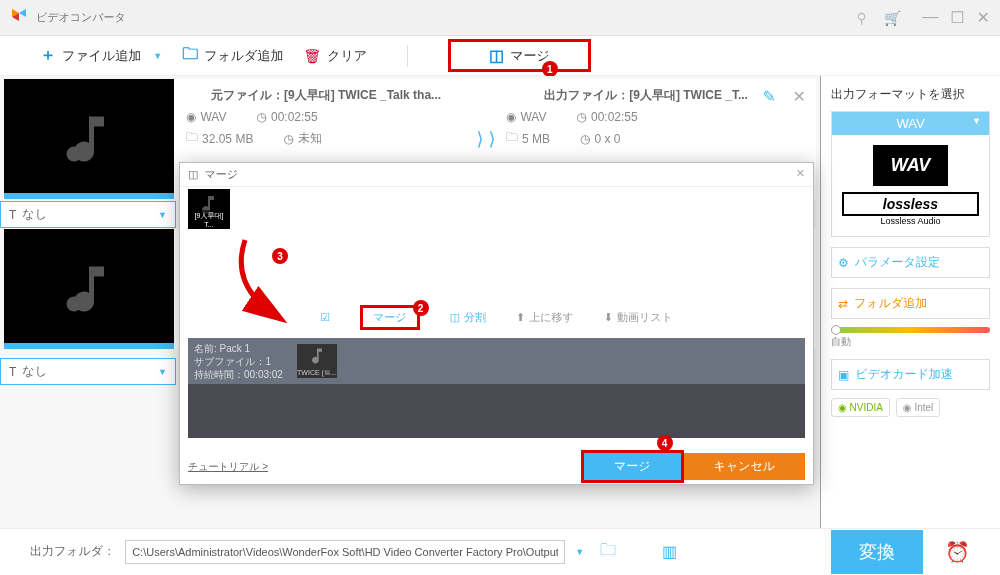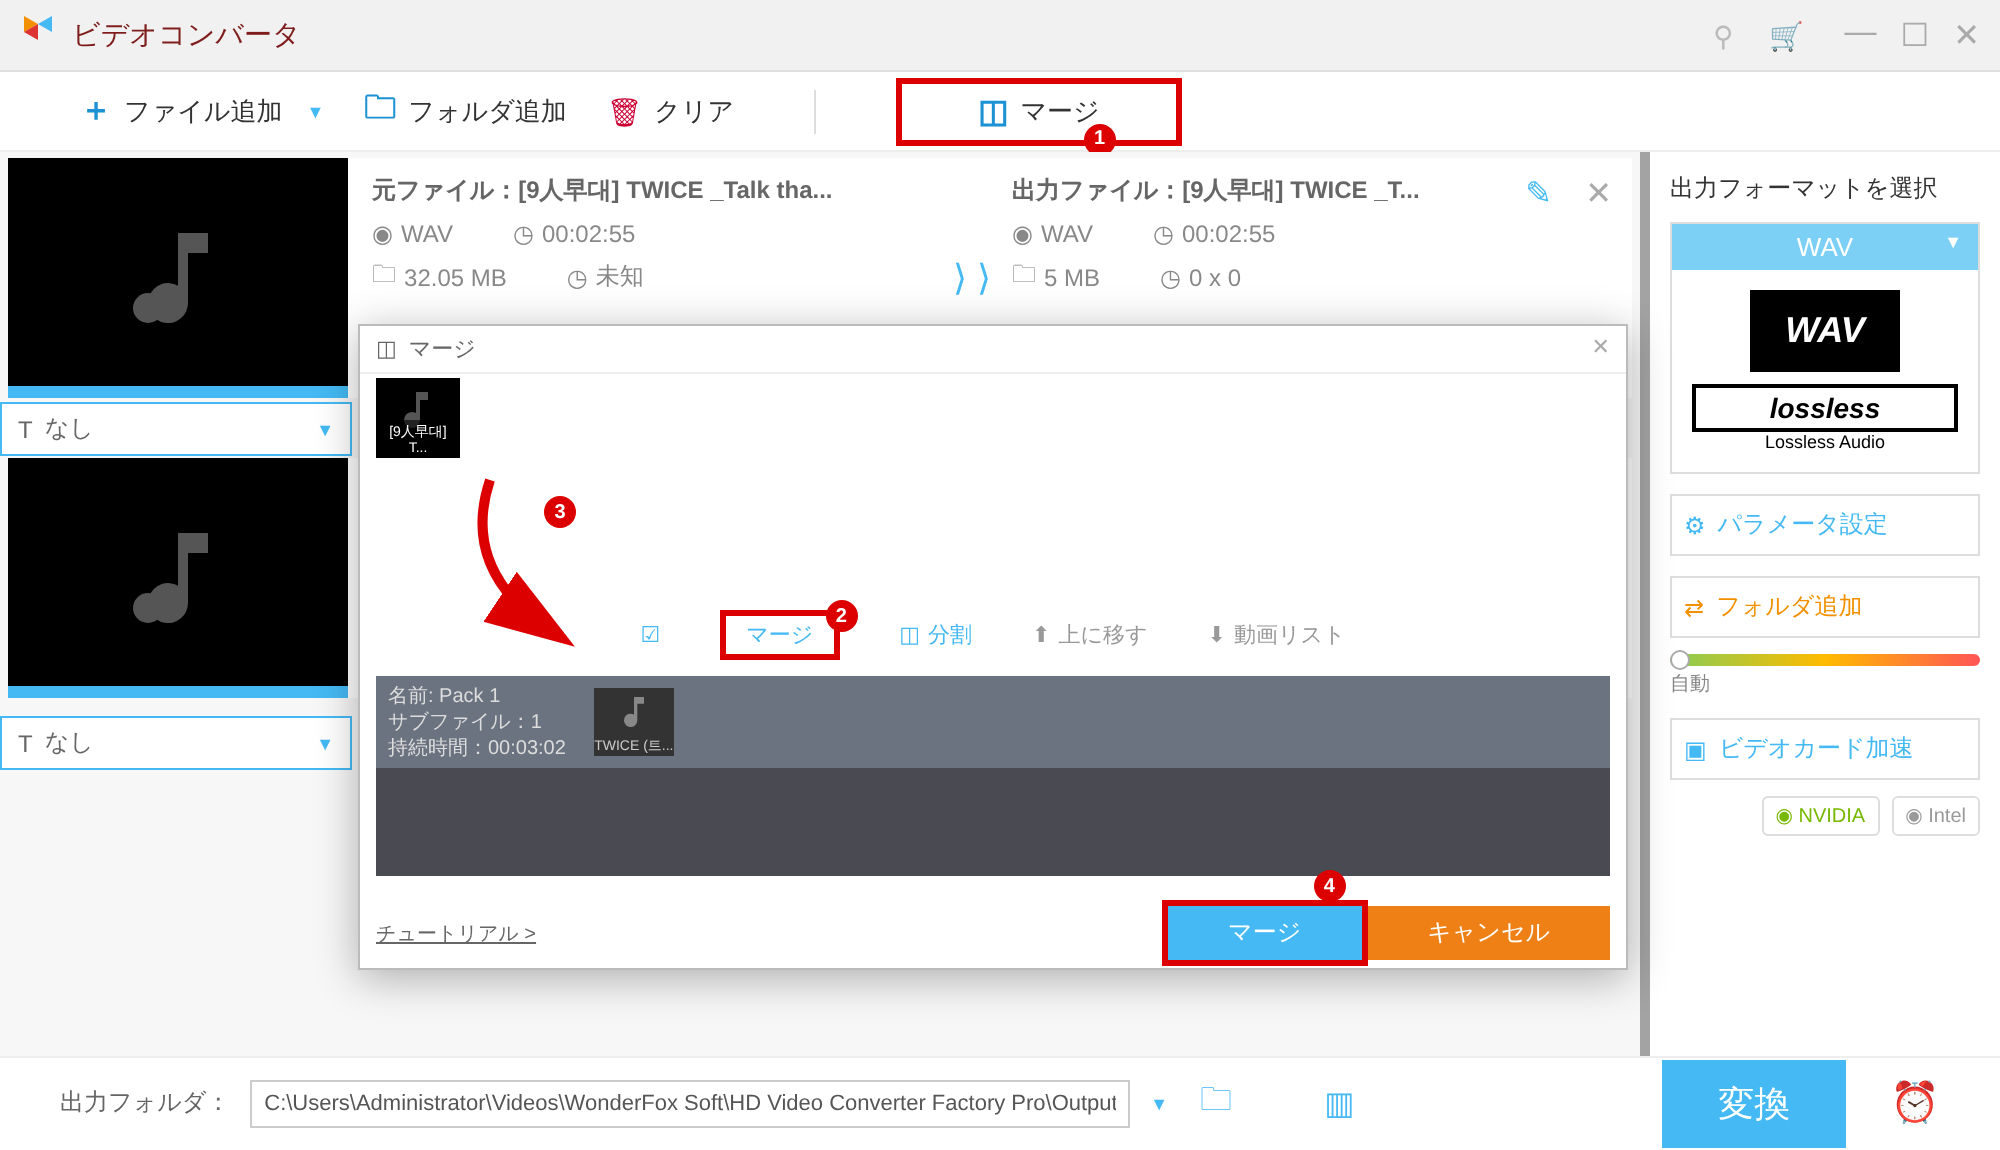--- a/index.html
+++ b/index.html
@@ -1,59 +1,59 @@
 <!DOCTYPE html>
 <html><head>
 <meta charset="utf-8">
 <style>
 * { margin: 0; padding: 0; box-sizing: border-box; font-family: "Meiryo", "MS PGothic", sans-serif; }
 body { background: #fff; width: 1000px; height: 575px; overflow: hidden; position: relative; }
 .titlebar { height: 36px; display: flex; align-items: center; padding: 0 10px; background: #f1f1f1; border-bottom: 1px solid #e0e0e0; }
 .logo { margin-right: 8px; }
-.titlebar-title { color: #7f1d1d; font-size: 14px; flex: 1; }
+.titlebar-title { color: #737373; font-size: 11px; flex: 1; }
 .titlebar-icons { display: flex; gap: 18px; color: #bbb; }
 .titlebar-icons span { font-size: 14px; cursor: pointer; }
 .win-ctrl { display: flex; gap: 12px; margin-left: 20px; color: #aaa; }
 .toolbar { height: 40px; display: flex; align-items: center; padding: 0 40px; background: #fff; border-bottom: 1px solid #eee; gap: 20px; }
 .tb-btn { display: flex; align-items: center; gap: 6px; font-size: 13px; cursor: pointer; color: #333; }
 .tb-icon-blue { color: #1c92d4; font-size: 16px; font-weight: bold; }
 .tb-icon-red { color: #c03; font-size: 14px; }
 .tb-sep { width: 1px; height: 22px; background: #ddd; margin: 0 20px; }
 .merge-highlight { border: 3px solid #d00; padding: 4px 38px; position: relative; }
 .badge { position: absolute; width: 16px; height: 16px; background: #d00; color: #fff; border-radius: 50%; font-size: 10px; display: flex; align-items: center; justify-content: center; font-weight: bold; }
 .main-area { display: flex; height: 452px; }
 .left-col { width: 820px; position: relative; background: #f7f7f7; }
 .file-row { display: flex; background: #fff; margin: 3px 4px; height: 120px; }
 .thumb { width: 170px; background: #000; display: flex; align-items: center; justify-content: center; position: relative; }
 .thumb svg { fill: #555; }
 .thumb-bar { position: absolute; bottom: 0; left: 0; right: 0; height: 6px; background: #44b9f3; }
 .file-label { position: absolute; top: 125px; width: 176px; left: 0; background: #fff; border: 1px solid #44b9f3; padding: 4px 8px; font-size: 12px; color: #666; display: flex; align-items: center; gap: 6px; }
 .file-label2 { top: 250px; }
 .file-info { flex: 1; padding: 8px 12px; font-size: 12px; color: #666; display: flex; }
 .file-col { width: 280px; }
-.file-col-title { font-weight: bold; margin-bottom: 6px; }
+.file-col-title { font-weight: bold; margin-bottom: 6px; text-align: center; }
 .file-meta { display: flex; gap: 30px; margin-top: 4px; color: #888; }
 .file-meta span { display: flex; gap: 4px; align-items: center; }
 .arrow-col { width: 40px; display: flex; flex-direction: column; align-items: center; justify-content: center; color: #44b9f3; font-size: 18px; }
 .close-x { position: absolute; right: 10px; top: 8px; color: #aaa; cursor: pointer; }
 .edit-icon { position: absolute; right: 40px; top: 8px; color: #44b9f3; cursor: pointer; }
-.right-panel { width: 180px; background: #fff; border-left: 5px solid #a3a3a3; padding: 10px; }
+.right-panel { width: 180px; background: #fff; border-left: 1px solid #a3a3a3; padding: 10px; }
 .rp-title { font-size: 12px; color: #333; margin-bottom: 8px; }
 .format-preview { border: 1px solid #ddd; background: #fff; padding: 0; }
 .format-header { background: #7dd0f5; color: #fff; text-align: center; padding: 4px; font-size: 13px; position: relative; }
 .format-header::after { content: '▼'; position: absolute; right: 8px; font-size: 9px; }
 .format-body { padding: 10px; text-align: center; }
 .wav-box { background: #000; color: #fff; padding: 10px 18px; font-weight: bold; font-size: 18px; font-style: italic; display: inline-block; margin-bottom: 6px; }
 .lossless-box { background: #fff; border: 2px solid #000; padding: 2px 6px; font-weight: bold; font-style: italic; font-size: 14px; }
 .lossless-sub { font-size: 9px; }
 .rp-btn { border: 1px solid #ddd; padding: 6px; margin-top: 10px; font-size: 12px; display: flex; align-items: center; gap: 6px; cursor: pointer; color: #44b9f3; }
 .rp-btn.orange { color: #f29000; }
 .slider { height: 6px; background: linear-gradient(to right, #8c5 0%, #fb0 50%, #f55 100%); margin-top: 8px; border-radius: 3px; position: relative; }
 .slider-thumb { width: 10px; height: 10px; background: #fff; border: 1px solid #aaa; border-radius: 50%; position: absolute; left: 0; top: -2px; }
-.gpu-row { display: flex; gap: 6px; margin-top: 8px; justify-content: flex-end; }
+.gpu-row { display: flex; gap: 6px; margin-top: 8px; }
 .gpu-chip { border: 1px solid #ddd; padding: 3px 6px; font-size: 10px; border-radius: 3px; }
 .nvidia { color: #76b900; }
 .intel { color: #999; }
 .bottom-bar { height: 46px; display: flex; align-items: center; padding: 0 30px; background: #fff; border-top: 1px solid #eee; gap: 10px; }
 .bb-label { font-size: 12px; color: #666; }
 .bb-path { flex: 1; max-width: 440px; height: 24px; border: 1px solid #ccc; padding: 2px 6px; font-size: 11px; color: #555; }
 .bb-icon { color: #44b9f3; font-size: 16px; cursor: pointer; margin: 0 6px; }
 .convert-btn { background: #44b9f3; color: #fff; padding: 10px 28px; font-size: 18px; margin-left: auto; cursor: pointer; border: none; }
 .alarm { color: #44b9f3; font-size: 20px; margin-left: 12px; }
 .modal { position: absolute; top: 162px; left: 179px; width: 635px; height: 323px; background: #fff; border: 1px solid #bbb; box-shadow: 0 4px 20px rgba(0,0,0,0.3); z-index: 100; }

